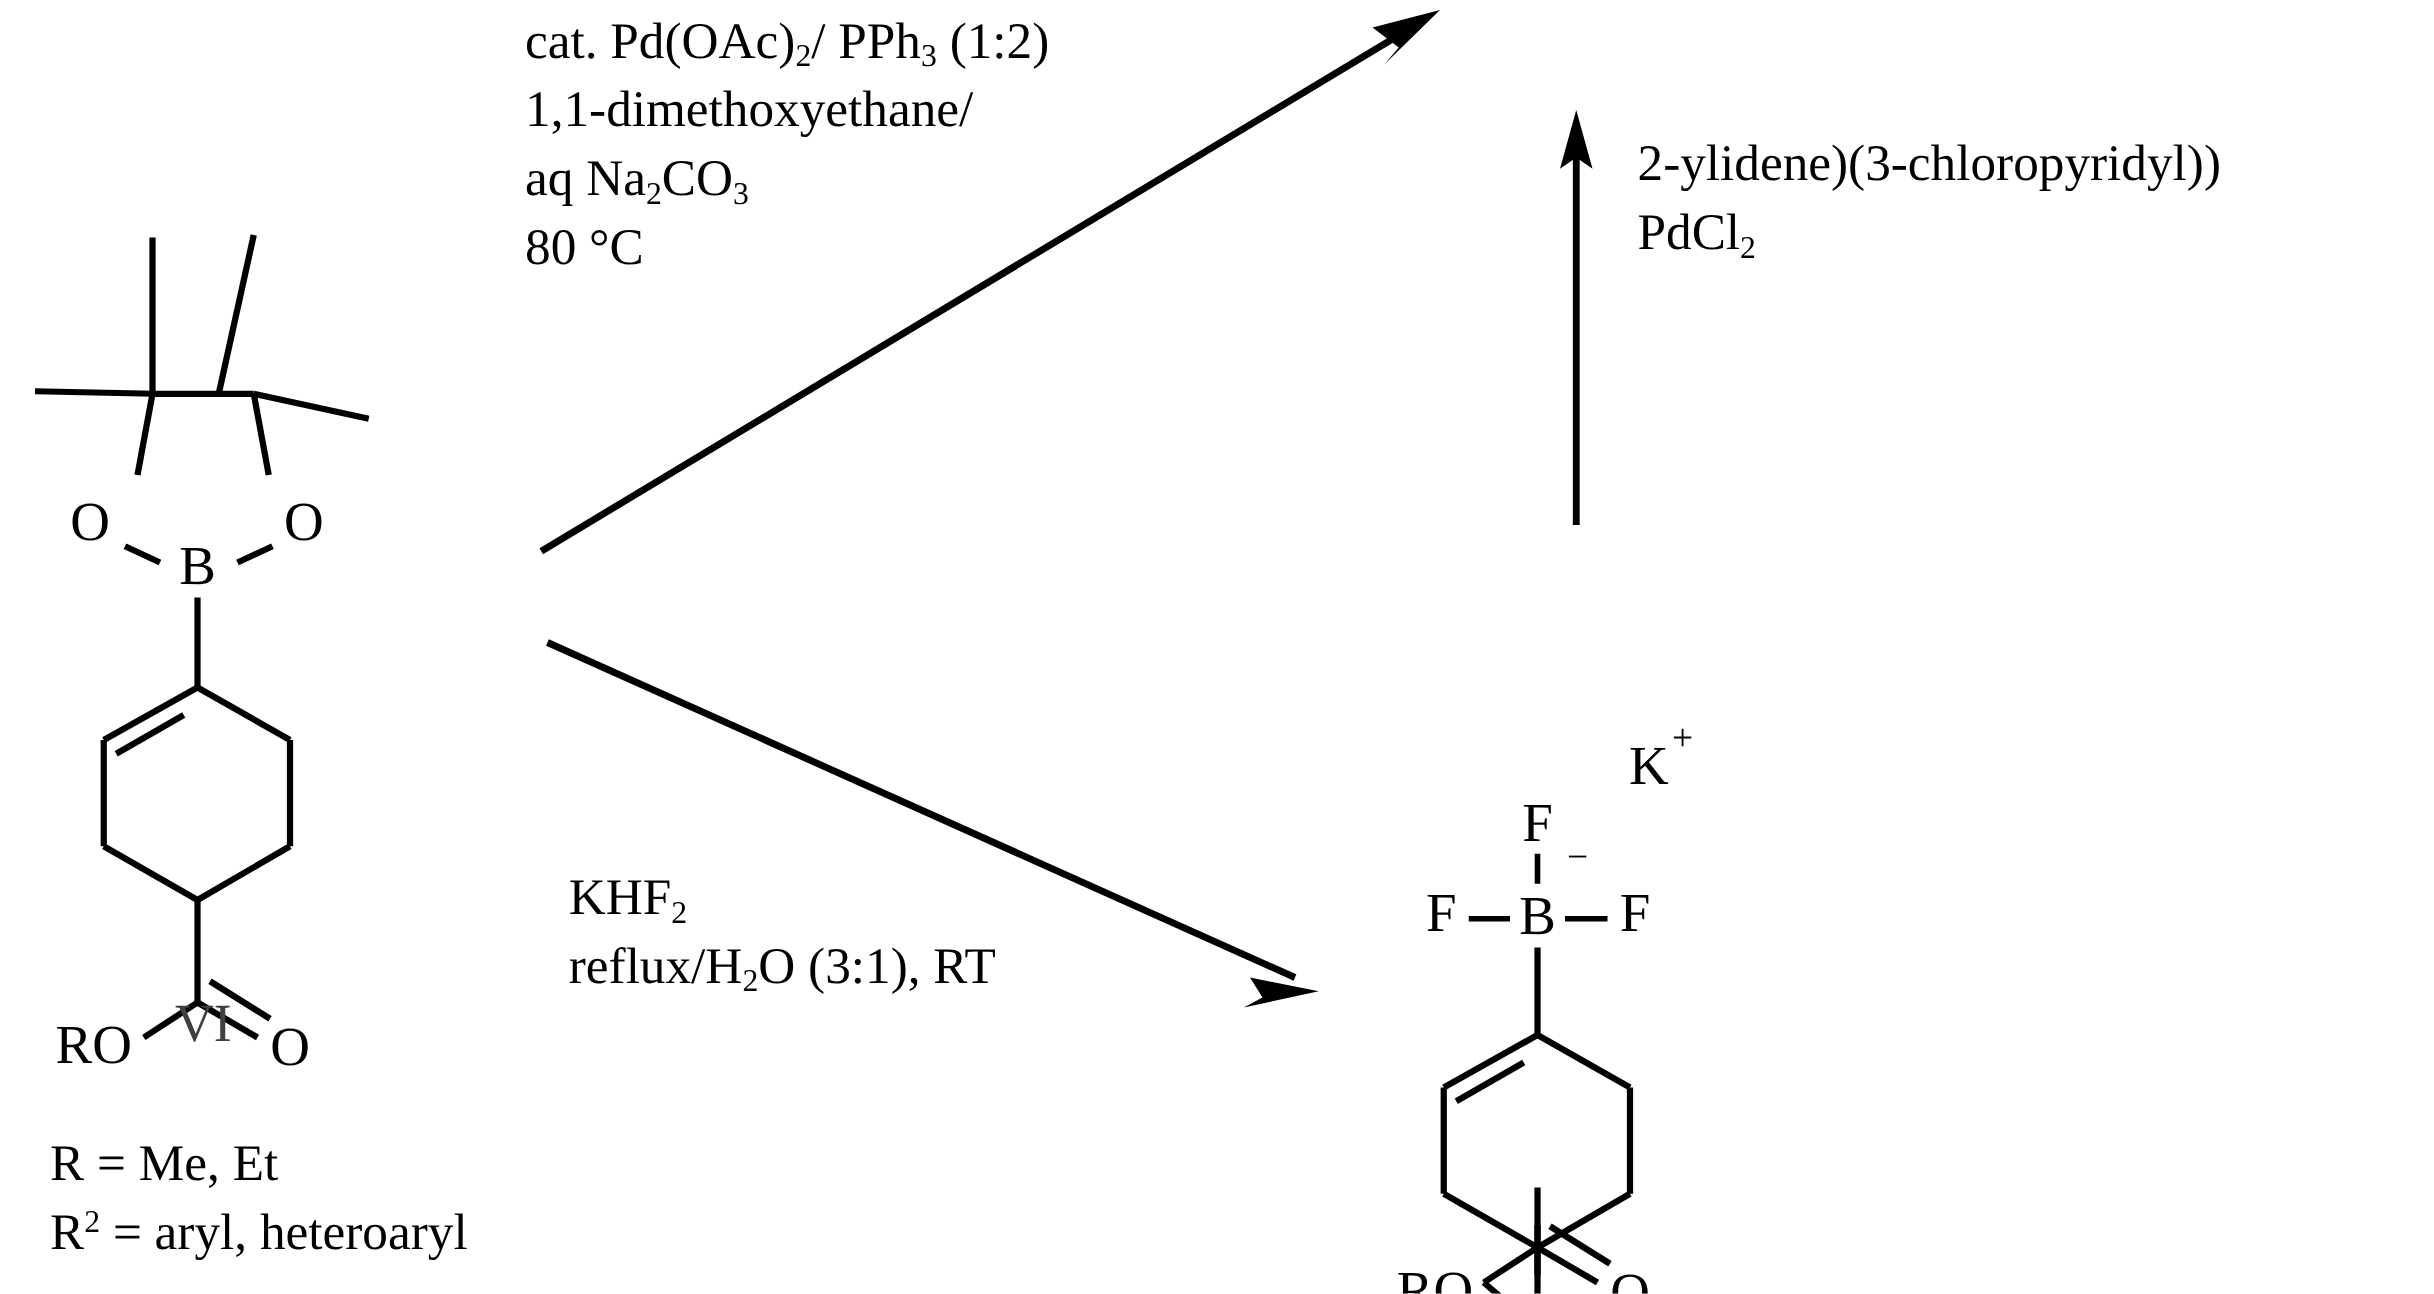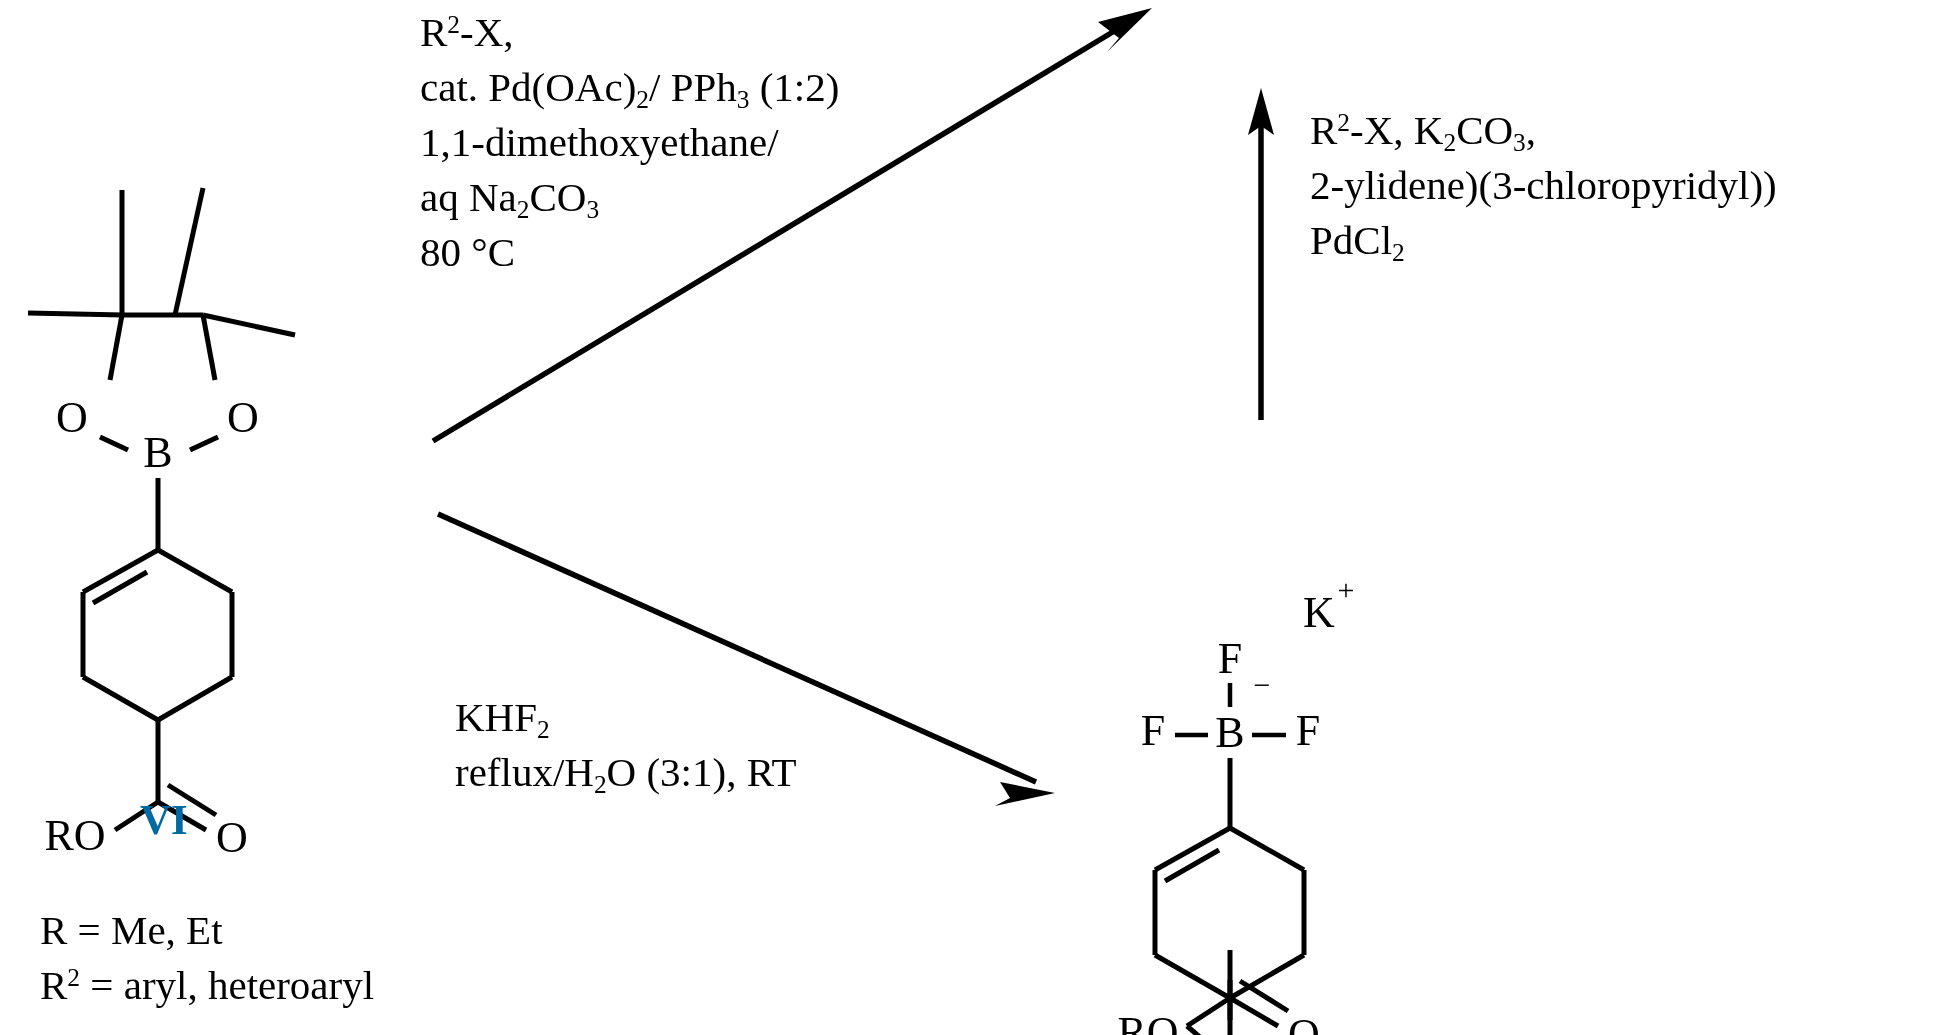--- a/index.html
+++ b/index.html
@@ -16,22 +16,21 @@
     width: 1947px;
     height: 1035px;
     background: #ffffff;
     overflow: hidden;
   }
   .txtline {
     position: absolute;
     white-space: nowrap;
     font-family: "Liberation Serif", "DejaVu Serif", serif;
     font-size: 41px;
-    color: #0369a1;
-    font-weight: bold;
+    color: #404040;
   }
   sub {
     font-size: 0.62em;
     vertical-align: -0.28em;
     line-height: 0;
   }
   sup {
     font-size: 0.62em;
     vertical-align: 0.52em;
     line-height: 0;
@@ -197,29 +196,27 @@
     <g>
       <line class="bond" x1="110" y1="48" x2="67" y2="76"></line>
       <line class="bond" x1="110" y1="48" x2="158" y2="76"></line>
       <line class="bond" x1="120" y1="31" x2="168" y2="61"></line>
     </g>
     <text class="atom" x="28" y="97" text-anchor="middle">RO</text>
     <text class="atom" x="184" y="99" text-anchor="middle">O</text>
   </svg>
 
   <div class="blk" style="left:420px; top:5px;">
-    <span class="ln"><span>R</span><sup>2</sup><span>-X,</span></span>
     <span class="ln"><span>cat. Pd(OAc)</span><sub>2</sub><span>/ PPh</span><sub>3</sub><span> (1:2)</span></span>
     <span class="ln"><span>1,1-dimethoxyethane/</span></span>
     <span class="ln"><span>aq Na</span><sub>2</sub><span>CO</span><sub>3</sub></span>
     <span class="ln"><span>80 °C</span></span>
   </div>
 
   <div class="blk" style="left:1310px; top:103px;">
-    <span class="ln"><span>R</span><sup>2</sup><span>-X, K</span><sub>2</sub><span>CO</span><sub>3</sub><span>,</span></span>
     <span class="ln"><span>2-ylidene)(3-chloropyridyl))</span></span>
     <span class="ln"><span>PdCl</span><sub>2</sub></span>
   </div>
 
   <div class="blk" style="left:455px; top:690px;">
     <span class="ln"><span>KHF</span><sub>2</sub></span>
     <span class="ln"><span>reflux/H</span><sub>2</sub><span>O (3:1), RT</span></span>
   </div>
 
   <div class="txtline" style="left:140px; top:795px; font-size:43px;">VI</div>

